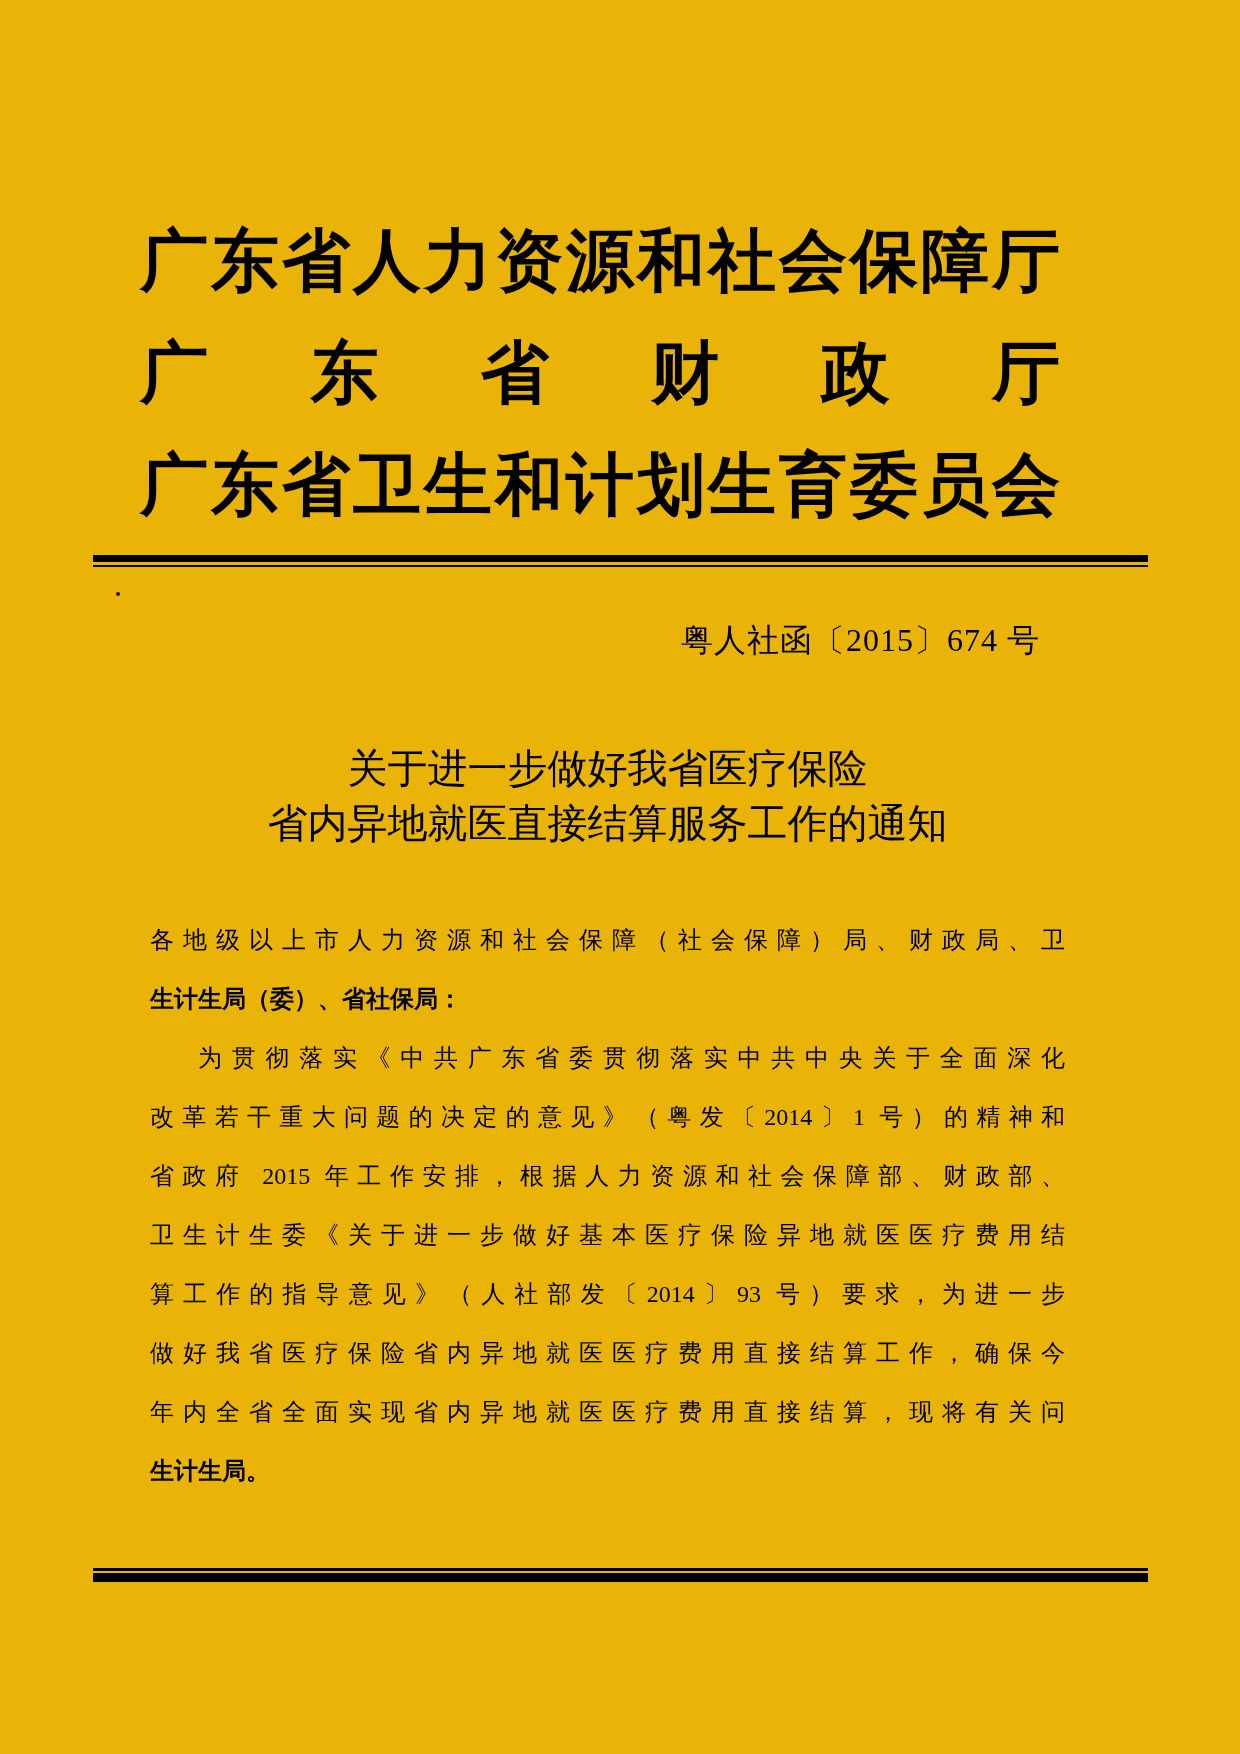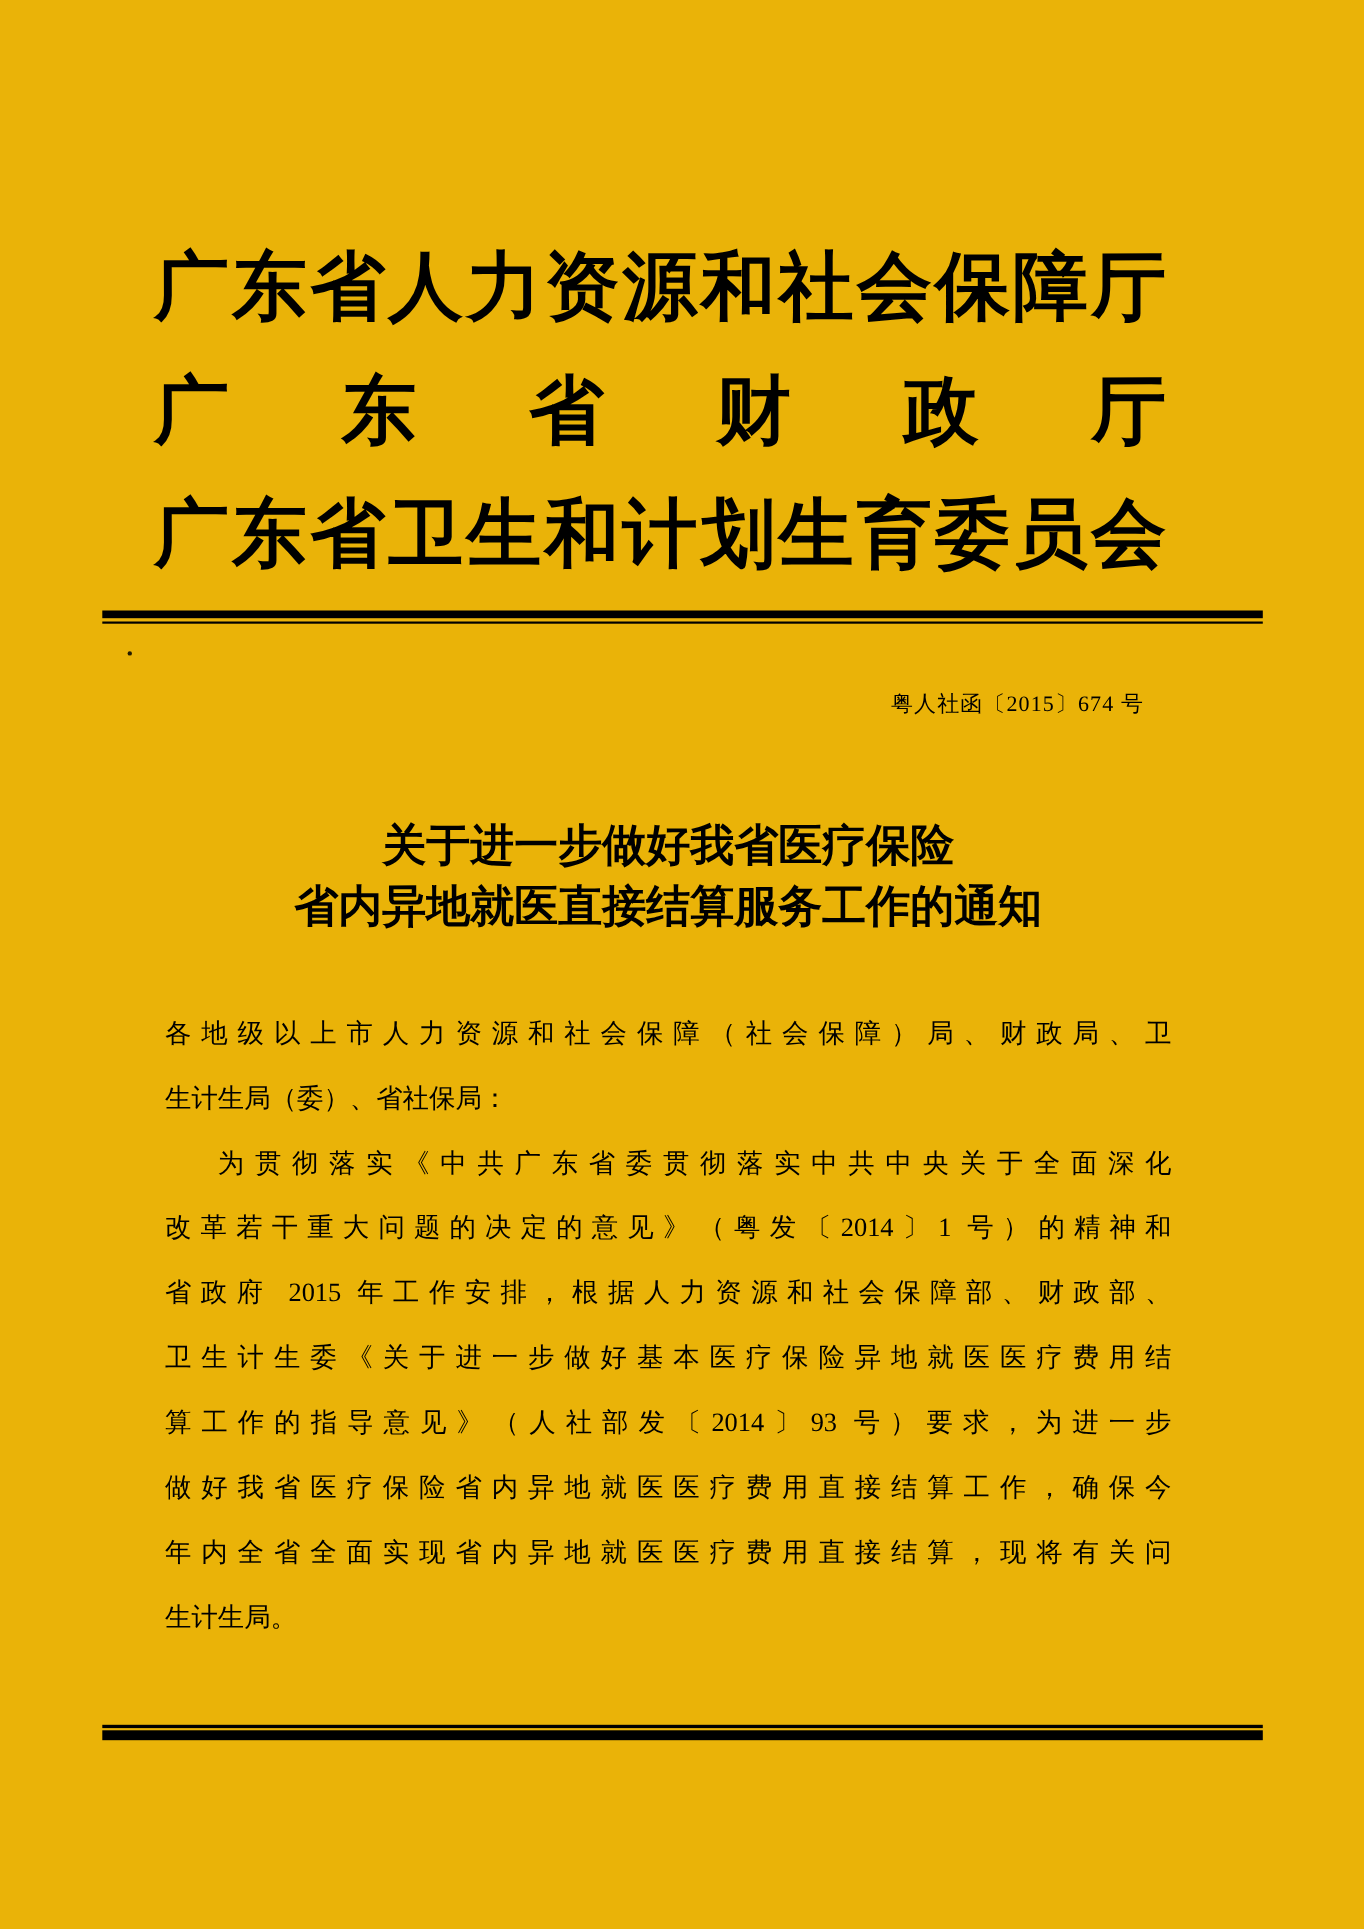--- a/index.html
+++ b/index.html
@@ -41,49 +41,50 @@
     position: absolute;
     left: 116px; top: 592px;
     width: 4px; height: 4px;
     background: #000; border-radius: 50%;
     opacity: .85;
   }
   
   .doc-number {
     margin-top: 52px;
     padding-right: 200px;
-    font-size: 20px;
+    font-size: 32px;
     line-height: 42px;
     text-align: right;
     letter-spacing: 1px;
   }
   
   .doc-title {
     margin: 80px 175px 0 150px;
     font-size: 40px;
-    font-weight: bold;
+    font-weight: normal;
     line-height: 55px;
     text-align: center;
   }
   
   .doc-body {
     margin: 60px 175px 0 150px;
     width: 915px;
     font-size: 24px;
     line-height: 59px;
   }
   .para .line {
     text-align: justify;
     text-align-last: justify;
     text-justify: inter-character;
     white-space: nowrap;
   }
   .para .line:last-child {
     text-align: right;
     text-align-last: left;
+    font-weight: bold;
   }
   .para.indent-first .line:first-child { text-indent: 2em; }
 </style>
 </head>
 <body>
 
 <div class="page">
 
   <header class="agency-header">
     <div class="agency-line">广东省人力资源和社会保障厅</div>

